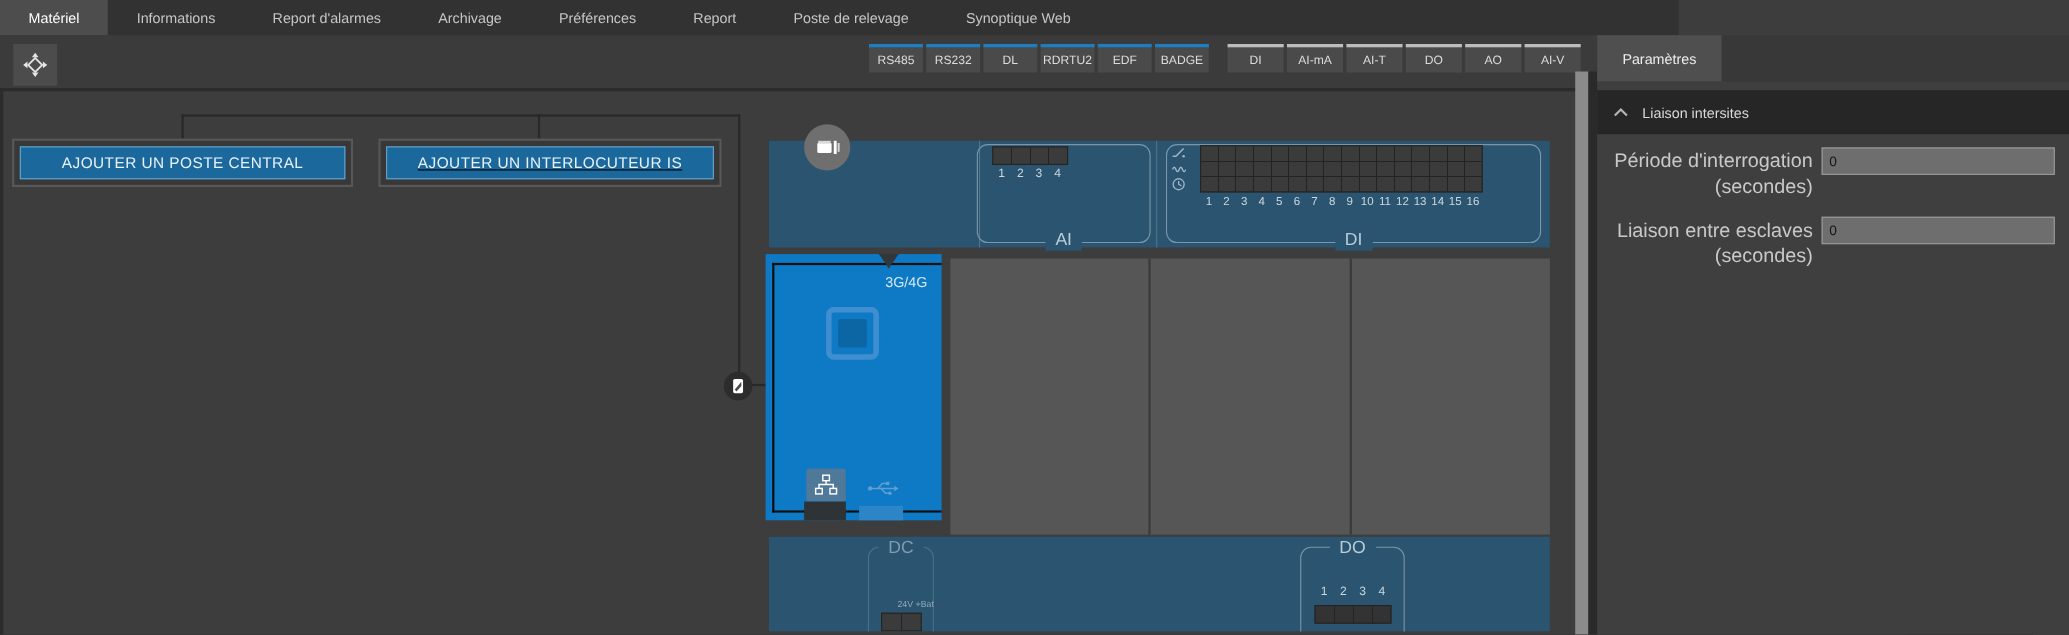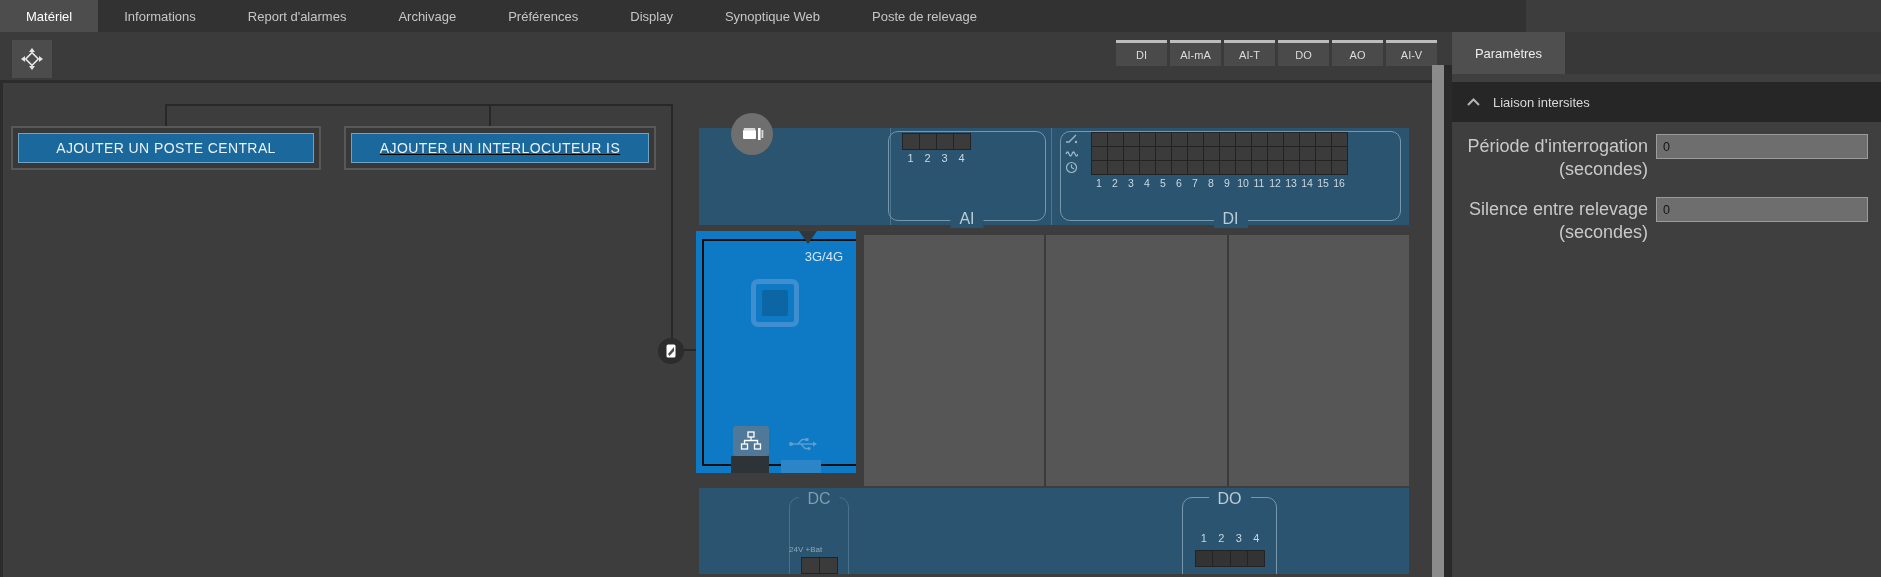--- a/index.html
+++ b/index.html
@@ -89,40 +89,60 @@
       <div class="menutab">
         <span>Report d'alarmes</span>
       </div>
       <div class="menutab">
         <span>Archivage</span>
       </div>
       <div class="menutab">
         <span>Préférences</span>
       </div>
       <div class="menutab">
-        <span>Display</span>
+        <span>Report</span>
+      </div>
+      <div class="menutab">
+        <span>Poste de relevage</span>
       </div>
       <div class="menutab">
         <span>Synoptique Web</span>
-      </div>
-      <div class="menutab">
-        <span>Poste de relevage</span>
       </div>
     </div>
 
   <div class="toolbar">
     <button class="panbtn">
       <svg width="24" height="24" viewBox="0 0 24 24">
         <rect x="7.5" y="7.5" width="9" height="9" fill="none" stroke="#e6e6e6" stroke-width="1.6" transform="rotate(45 12 12)"></rect>
         <path d="M12 1 L15 5 H9 Z" fill="#e6e6e6"></path>
         <path d="M12 23 L9 19 H15 Z" fill="#e6e6e6"></path>
         <path d="M1 12 L5 9 V15 Z" fill="#e6e6e6"></path>
         <path d="M23 12 L19 15 V9 Z" fill="#e6e6e6"></path>
       </svg>
     </button>
+    <div class="chips g1">
+        <button class="chip">
+          <span>RS485</span>
+        </button>
+        <button class="chip">
+          <span>RS232</span>
+        </button>
+        <button class="chip">
+          <span>DL</span>
+        </button>
+        <button class="chip">
+          <span>RDRTU2</span>
+        </button>
+        <button class="chip">
+          <span>EDF</span>
+        </button>
+        <button class="chip">
+          <span>BADGE</span>
+        </button>
+      </div>
     <div class="chips g2">
         <button class="chip">
           <span>DI</span>
         </button>
         <button class="chip">
           <span>AI-mA</span>
         </button>
         <button class="chip">
           <span>AI-T</span>
         </button>
@@ -251,21 +271,21 @@
 
     <div class="slots" style="left:861px; top:152px; width:545px; height:251px;">
       <div class="slot-sep" style="left:180px;"></div>
       <div class="slot-sep" style="left:363px;"></div>
     </div>
 
     <div class="band" style="left:696px; top:405px; width:710px; height:86px;">
       <div class="bracket" style="left:90px; top:9px; width:60px; height:120px; border-color:#5d82999e;">
         <span class="blabel top" style="color:#7e9db1;">DC</span>
       </div>
-      <div style="position:absolute; left:90px; top:57px; width:60px; text-align:left; font-size:8px; color:#8fa9bb;">24V +Bat</div>
+      <div style="position:absolute; left:90px; top:57px; width:60px; text-align:right; font-size:8px; color:#8fa9bb;">24V +Bat</div>
       <div class="cellgrid" style="left:102px; top:69px; width:37px; height:17px; background-image:repeating-linear-gradient(to right, transparent 0 17px, #232323 17px 18px);"></div>
 
       <div class="bracket" style="left:483px; top:9px; width:95px; height:120px;">
         <span class="blabel top">DO</span>
       </div>
       <div class="numrow" style="left:496px; top:44px; width:70px; font-size:11px;">
           <span style="width:17.5px;">1</span>
           <span style="width:17.5px;">2</span>
           <span style="width:17.5px;">3</span>
           <span style="width:17.5px;">4</span>
@@ -290,21 +310,21 @@
     <div class="rows">
         <div class="frow">
         <div class="flabel">
           <span>Période d'interrogation</span>
           <span class="unit">(secondes)</span>
         </div>
         <input class="finput" value="0" style="">
       </div>
         <div class="frow">
         <div class="flabel">
-          <span>Silence entre relevage</span>
+          <span>Liaison entre esclaves</span>
           <span class="unit">(secondes)</span>
         </div>
         <input class="finput" value="0" style="">
       </div>
       </div>
   </div>
 
 </div>
 
 </body></html>

